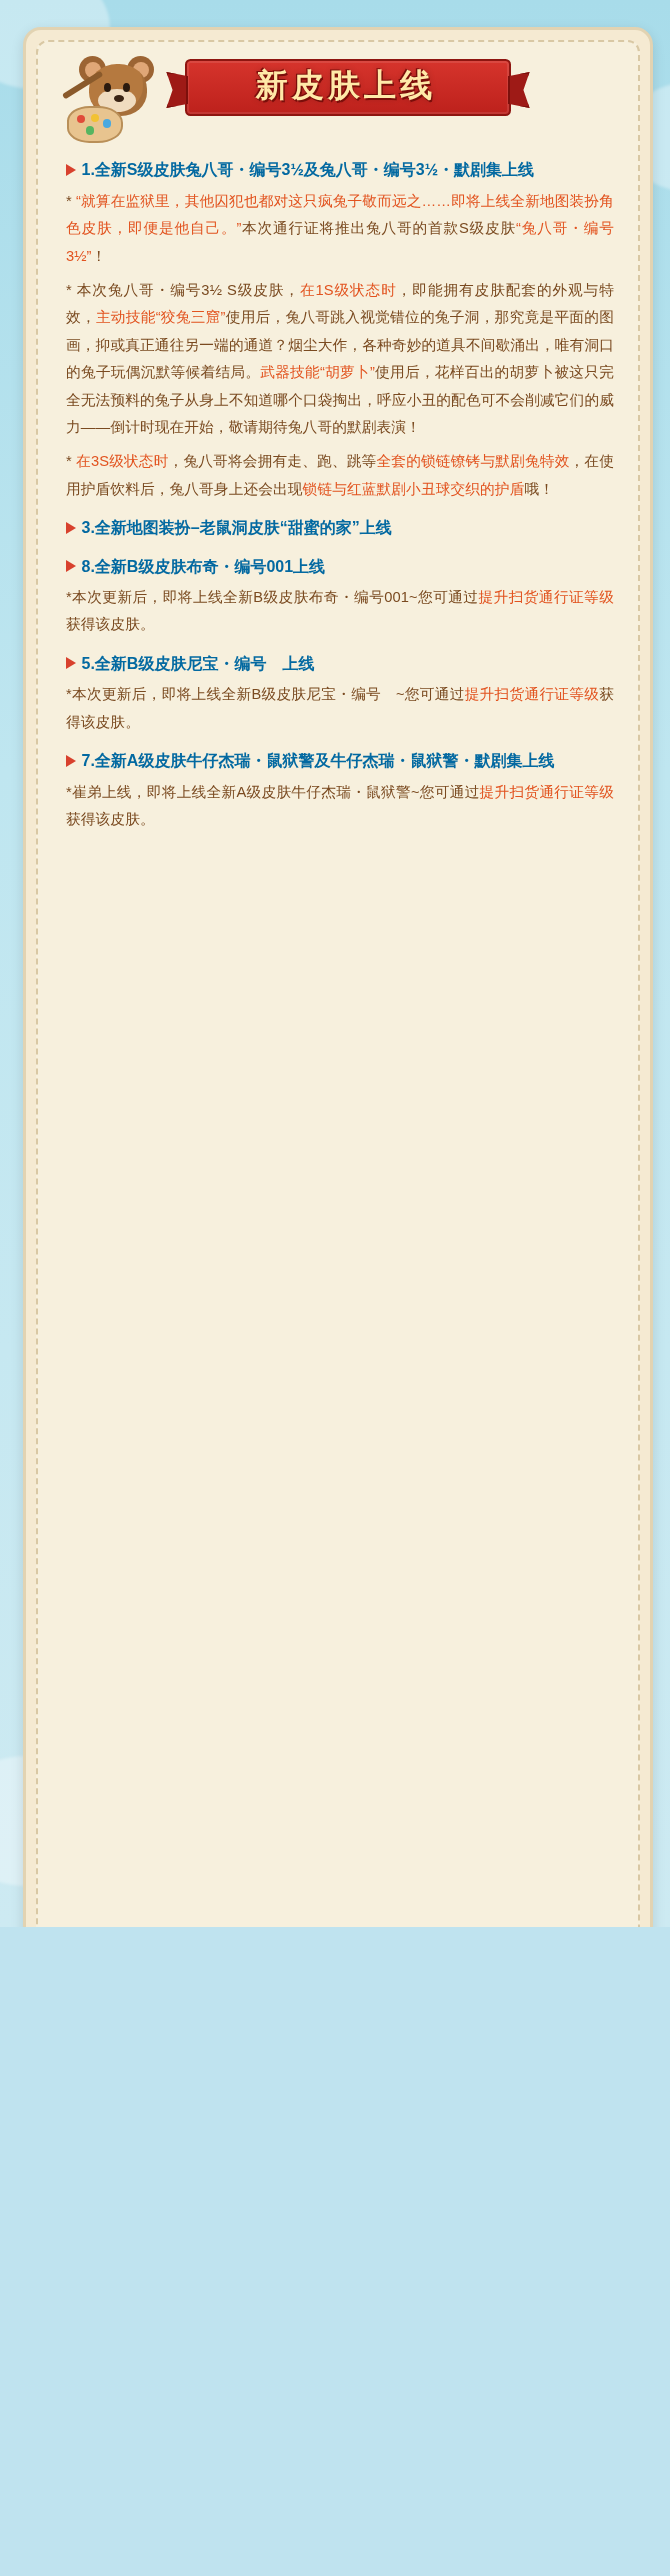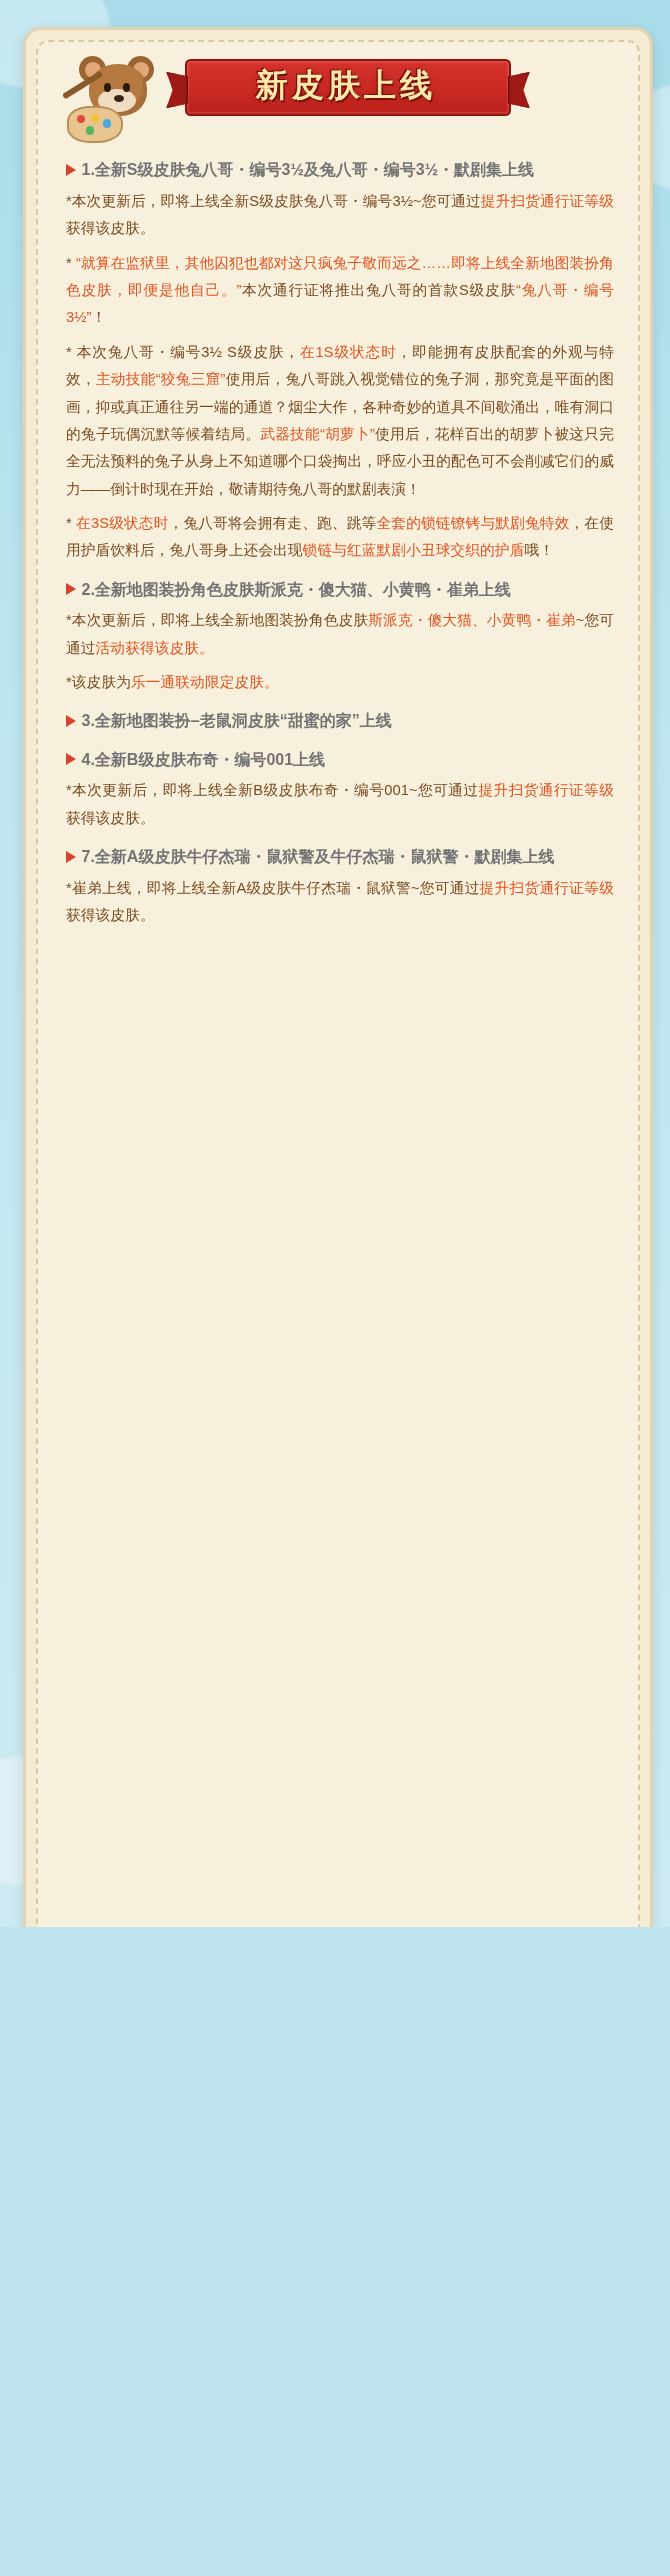--- a/index.html
+++ b/index.html
@@ -144,21 +144,21 @@
     left: 40px;
     top: 115px;
     width: 548px;
   }
   .sec {
     margin-bottom: 2.7px;
   }
   .heading {
     display: flex;
     align-items: flex-start;
-    color: #737373;
+    color: #0369a1;
     font-size: 16px;
     font-weight: bold;
     line-height: 27.4px;
     margin: 11px 0 2.7px 0;
   }
   .heading .tri {
     flex: 0 0 auto;
     width: 0; height: 0;
     border-left: 10.3px solid #d8412d;
     border-top: 6.2px solid transparent;
@@ -213,45 +213,43 @@
       <div class="banner-ribbon"></div>
       <div class="banner-title">新皮肤上线</div>
     </div>
 
     <div class="content" id="content">
         <div class="sec">
           <div class="heading">
             <span class="tri"></span>
             <span class="htext">1.全新S级皮肤兔八哥・编号3½及兔八哥・编号3½・默剧集上线</span>
           </div>
-          <p class="body"><span class="">*本次更新后，即将上线全新S级皮肤兔八哥・编号3½~您可通过</span><span class="hl">提升扫货通行证等级</span><span class="">获得该皮肤。</span></p>
           <p class="body"><span class="">* </span><span class="hl">“就算在监狱里，其他囚犯也都对这只疯兔子敬而远之……即将上线全新地图装扮角色皮肤，即便是他自己。”</span><span class="">本次通行证将推出兔八哥的首款S级皮肤</span><span class="hl">“兔八哥・编号3½”</span><span class="">！</span></p>
           <p class="body"><span class="">* 本次兔八哥・编号3½ S级皮肤，</span><span class="hl">在1S级状态时</span><span class="">，即能拥有皮肤配套的外观与特效，</span><span class="hl">主动技能“狡兔三窟”</span><span class="">使用后，兔八哥跳入视觉错位的兔子洞，那究竟是平面的图画，抑或真正通往另一端的通道？烟尘大作，各种奇妙的道具不间歇涌出，唯有洞口的兔子玩偶沉默等候着结局。</span><span class="hl">武器技能“胡萝卜”</span><span class="">使用后，花样百出的胡萝卜被这只完全无法预料的兔子从身上不知道哪个口袋掏出，呼应小丑的配色可不会削减它们的威力——倒计时现在开始，敬请期待兔八哥的默剧表演！</span></p>
           <p class="body"><span class="">* </span><span class="hl">在3S级状态时</span><span class="">，兔八哥将会拥有走、跑、跳等</span><span class="hl">全套的锁链镣铐与默剧兔特效</span><span class="">，在使用护盾饮料后，兔八哥身上还会出现</span><span class="hl">锁链与红蓝默剧小丑球交织的护盾</span><span class="">哦！</span></p>
         </div>
         <div class="sec">
           <div class="heading">
             <span class="tri"></span>
-            <span class="htext">2.全新地图装扮角色皮肤斯派克・傻大猫、小黄鸭・崔弟上线</span>
-          </div>
-          <p class="body"><span class="">*本次更新后，即将上线全新地图装扮角色皮肤</span><span class="hl">斯派克・傻大猫、小黄鸭・崔弟</span><span class="">~您可通过</span><span class="hl">活动获得该皮肤。</span></p>
-          <p class="body"><span class="">*该皮肤为</span><span class="hl">乐一通联动限定皮肤。</span></p>
-        </div>
-        <div class="sec">
-          <div class="heading">
-            <span class="tri"></span>
             <span class="htext">3.全新地图装扮–老鼠洞皮肤“甜蜜的家”上线</span>
           </div>
         </div>
         <div class="sec">
           <div class="heading">
             <span class="tri"></span>
-            <span class="htext">4.全新B级皮肤布奇・编号001上线</span>
+            <span class="htext">8.全新B级皮肤布奇・编号001上线</span>
           </div>
           <p class="body"><span class="">*本次更新后，即将上线全新B级皮肤布奇・编号001~您可通过</span><span class="hl">提升扫货通行证等级</span><span class="">获得该皮肤。</span></p>
+        </div>
+        <div class="sec">
+          <div class="heading">
+            <span class="tri"></span>
+            <span class="htext">5.全新B级皮肤尼宝・编号　上线</span>
+          </div>
+          <p class="body"><span class="">*本次更新后，即将上线全新B级皮肤尼宝・编号　~您可通过</span><span class="hl">提升扫货通行证等级</span><span class="">获得该皮肤。</span></p>
         </div>
         <div class="sec">
         </div>
         <div class="sec">
           <div class="heading">
             <span class="tri"></span>
             <span class="htext">7.全新A级皮肤牛仔杰瑞・鼠狱警及牛仔杰瑞・鼠狱警・默剧集上线</span>
           </div>
           <p class="body"><span class="">*崔弟上线，即将上线全新A级皮肤牛仔杰瑞・鼠狱警~您可通过</span><span class="hl">提升扫货通行证等级</span><span class="">获得该皮肤。</span></p>
         </div>

